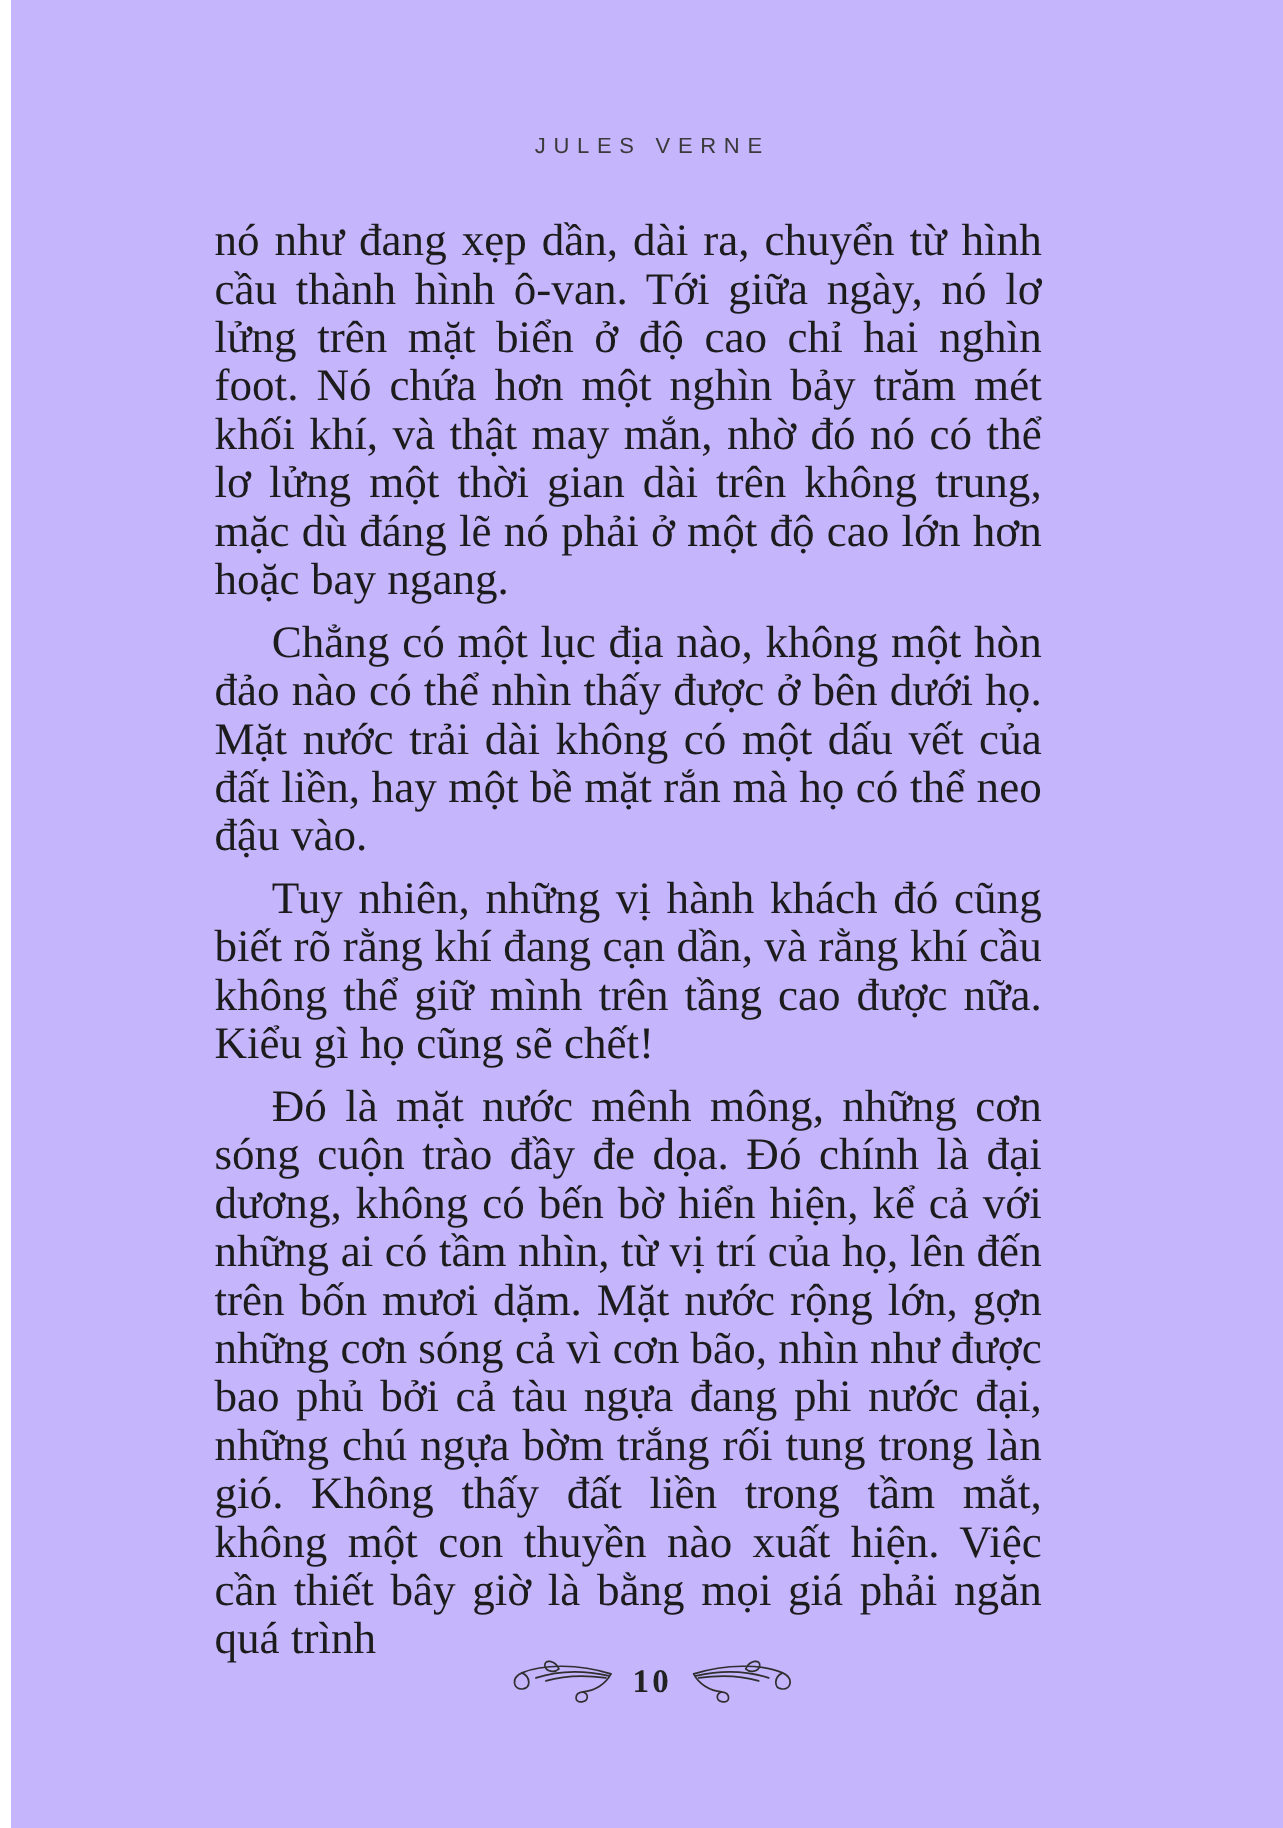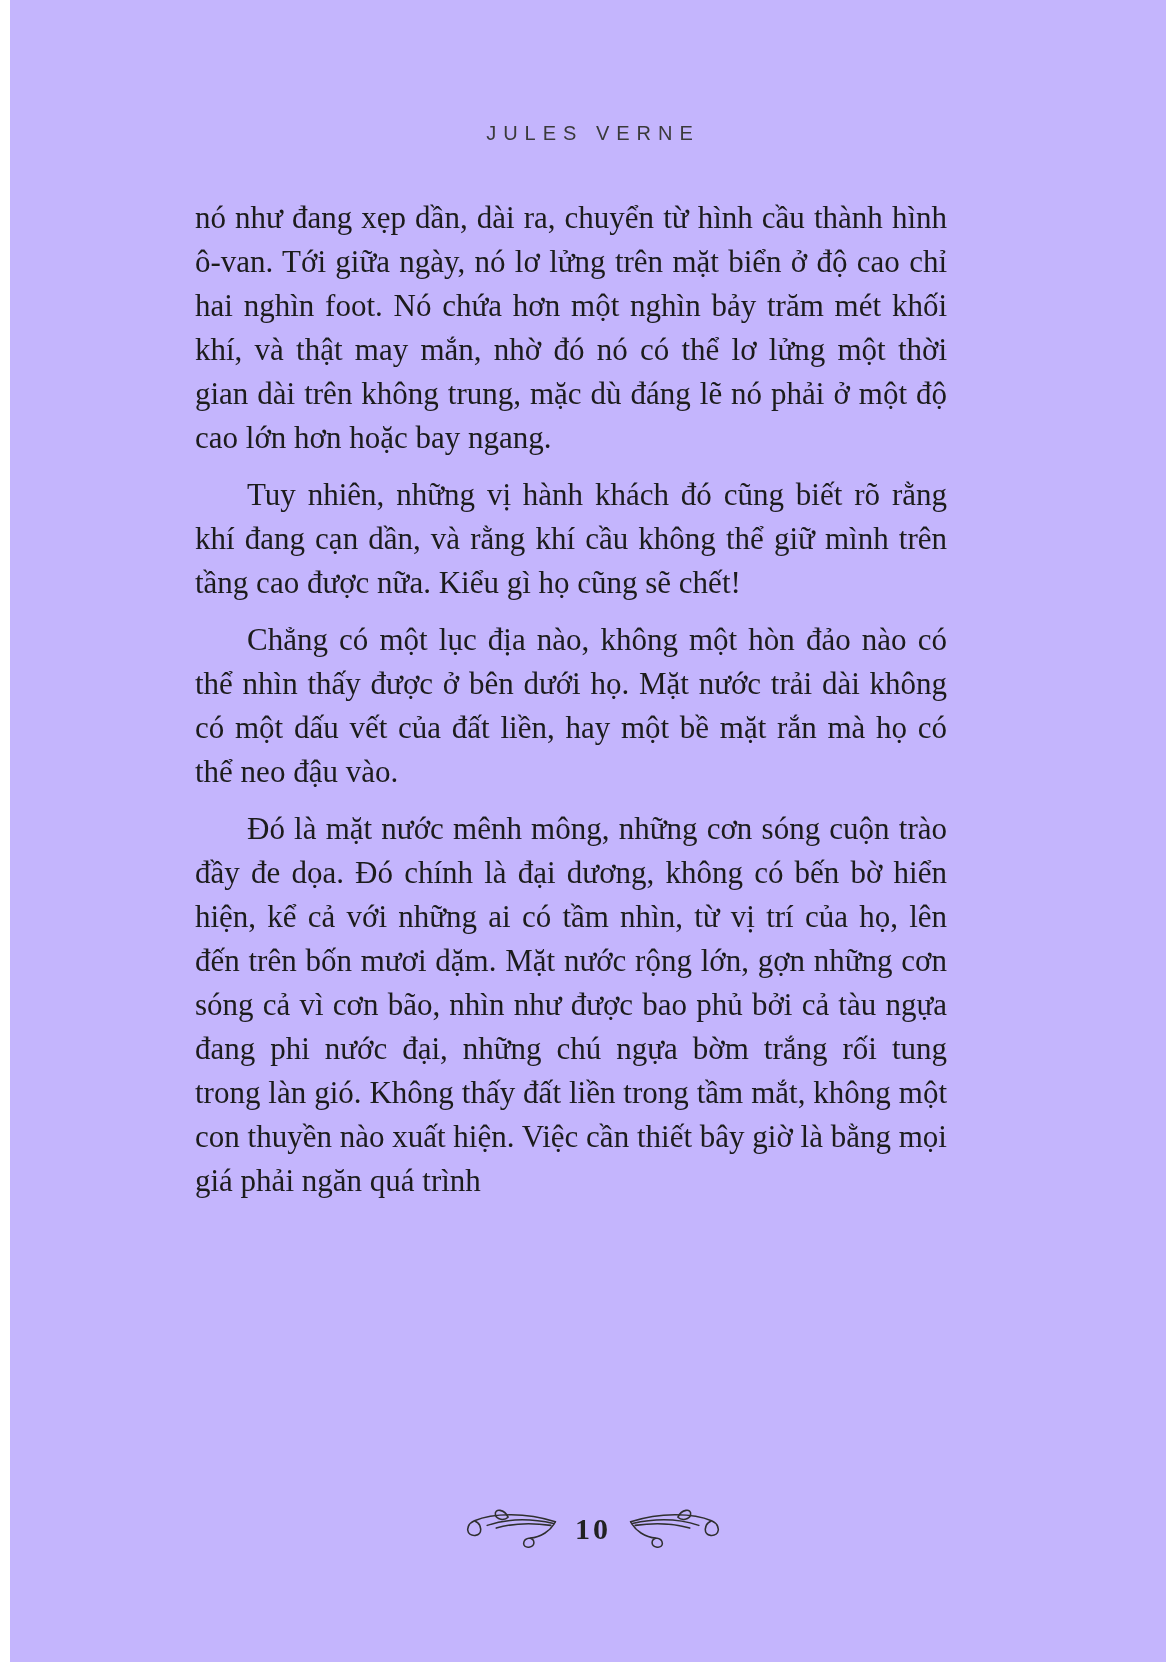--- a/index.html
+++ b/index.html
@@ -30,21 +30,21 @@
     color: #3a3a3a;
   }
   .body-text {
     position: absolute;
     top: 196px;
     left: 185px;
     width: 752px;
   }
   .body-text p {
     margin: 0 0 13px 0;
-    font-size: 31px;
+    font-size: 41px;
     line-height: 44px;
     text-align: justify;
     color: #1c1c1c;
     font-family: Liberation Serif, serif;
   }
   .body-text p.indented {
     text-indent: 52px;
   }
   .page-footer {
     position: absolute;
@@ -80,22 +80,22 @@
 </style>
 </head>
 <body>
 
 <div class="page">
 
   <div class="running-header">JULES VERNE</div>
 
   <div class="body-text">
     <p>nó như đang xẹp dần, dài ra, chuyển từ hình cầu thành hình ô-van. Tới giữa ngày, nó lơ lửng trên mặt biển ở độ cao chỉ hai nghìn foot. Nó chứa hơn một nghìn bảy trăm mét khối khí, và thật may mắn, nhờ đó nó có thể lơ lửng một thời gian dài trên không trung, mặc dù đáng lẽ nó phải ở một độ cao lớn hơn hoặc bay ngang.</p>
+    <p class="indented">Chẳng có một lục địa nào, không một hòn đảo nào có thể nhìn thấy được ở bên dưới họ. Mặt nước trải dài không có một dấu vết của đất liền, hay một bề mặt rắn mà họ có thể neo đậu vào.</p>
     <p class="indented">Tuy nhiên, những vị hành khách đó cũng biết rõ rằng khí đang cạn dần, và rằng khí cầu không thể giữ mình trên tầng cao được nữa. Kiểu gì họ cũng sẽ chết!</p>
-    <p class="indented">Chẳng có một lục địa nào, không một hòn đảo nào có thể nhìn thấy được ở bên dưới họ. Mặt nước trải dài không có một dấu vết của đất liền, hay một bề mặt rắn mà họ có thể neo đậu vào.</p>
     <p class="indented">Đó là mặt nước mênh mông, những cơn sóng cuộn trào đầy đe dọa. Đó chính là đại dương, không có bến bờ hiển hiện, kể cả với những ai có tầm nhìn, từ vị trí của họ, lên đến trên bốn mươi dặm. Mặt nước rộng lớn, gợn những cơn sóng cả vì cơn bão, nhìn như được bao phủ bởi cả tàu ngựa đang phi nước đại, những chú ngựa bờm trắng rối tung trong làn gió. Không thấy đất liền trong tầm mắt, không một con thuyền nào xuất hiện. Việc cần thiết bây giờ là bằng mọi giá phải ngăn quá trình</p>
   </div>
 
   <div class="page-footer">
     <svg class="flourish" viewBox="0 0 110 50" aria-hidden="true">
       <path d="M106 17 C 74 7, 38 7, 17 16 C 6 21, 8 33, 18 32 C 26 31, 26 20, 17 16"></path>
       <path d="M104 19 C 78 13, 52 14, 31 21"></path>
       <path d="M101 21 C 80 18, 58 19, 41 24"></path>
       <path d="M54 12 C 50 3, 39 2, 40 9 C 41 15, 50 16, 54 12"></path>
       <path d="M106 17 C 101 27, 90 34, 78 35 C 69 36, 69 46, 77 45 C 84 44, 84 37, 78 35"></path>

